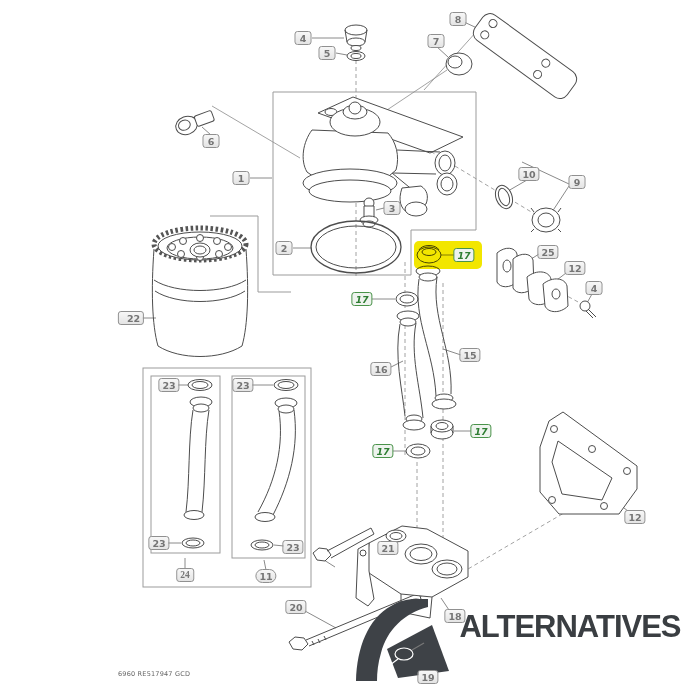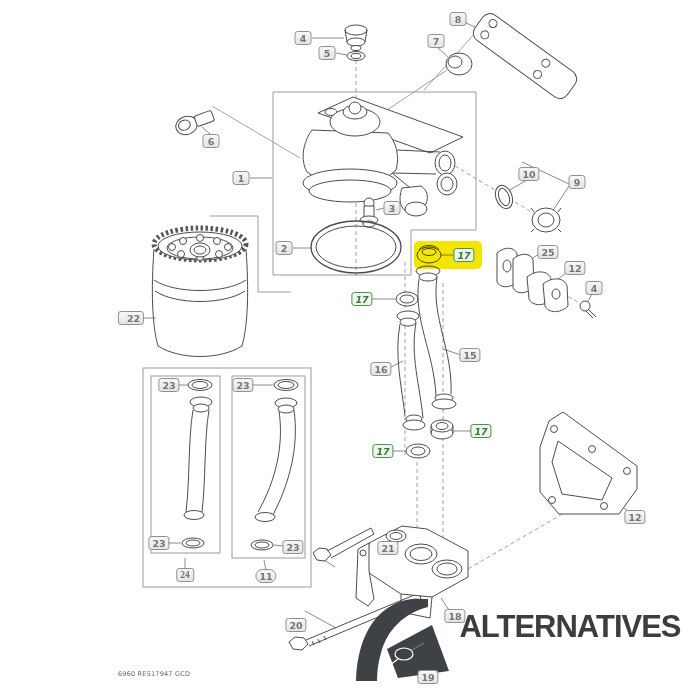--- a/index.html
+++ b/index.html
@@ -331,21 +331,21 @@
     <div class="badge" style="left: 635px; top: 517px;">12</div>
     <div class="badge" style="left: 470px; top: 355px;">15</div>
     <div class="badge" style="left: 381px; top: 369px;">16</div>
     <div class="highlight" style="left: 414px; top: 241px; width: 68px; height: 28px;"></div>
     <div class="badge green" style="left: 464px; top: 255px;">17</div>
     <div class="badge green" style="left: 362px; top: 299px;">17</div>
     <div class="badge green" style="left: 481px; top: 431px;">17</div>
     <div class="badge green" style="left: 383px; top: 451px;">17</div>
     <div class="badge" style="left: 455px; top: 616px;">18</div>
     <div class="badge" style="left: 428px; top: 677px;">19</div>
-    <div class="badge" style="left: 296px; top: 607px; margin-top: 18px;">20</div>
+    <div class="badge" style="left: 296px; top: 607px;">20</div>
     <div class="badge" style="left: 343px; top: 548px; margin-left: 45px;">21</div>
     <div class="badge" style="left: 131px; top: 318px; padding-left: 8px;">22</div>
     <div class="badge" style="left: 169px; top: 385px;">23</div>
     <div class="badge" style="left: 243px; top: 385px;">23</div>
     <div class="badge" style="left: 159px; top: 543px;">23</div>
     <div class="badge" style="left: 293px; top: 547px;">23</div>
     <div class="badge" style="left: 185px; top: 575px; font-family: Liberation Serif, serif;">24</div>
     <div class="badge" style="left: 548px; top: 252px;">25</div>
   </div>
 

